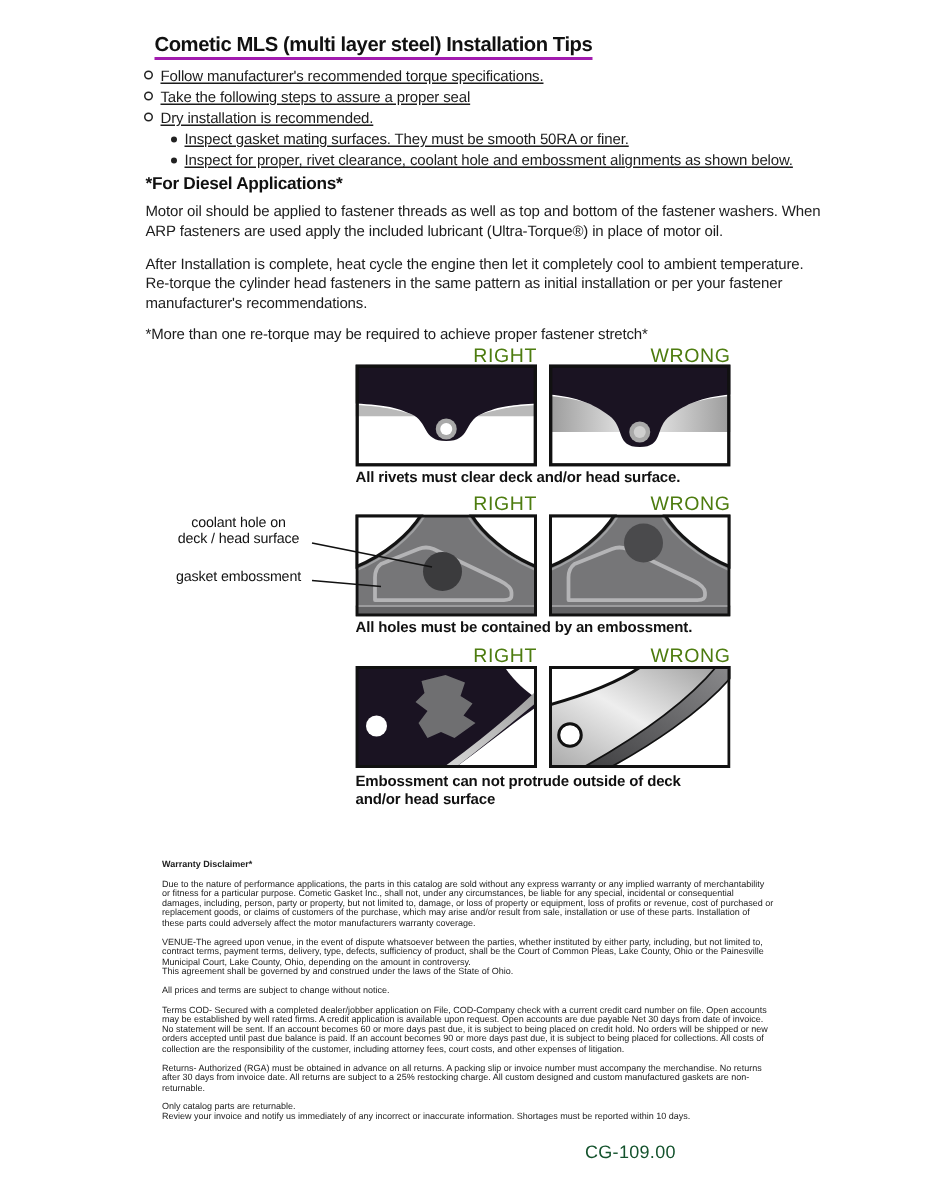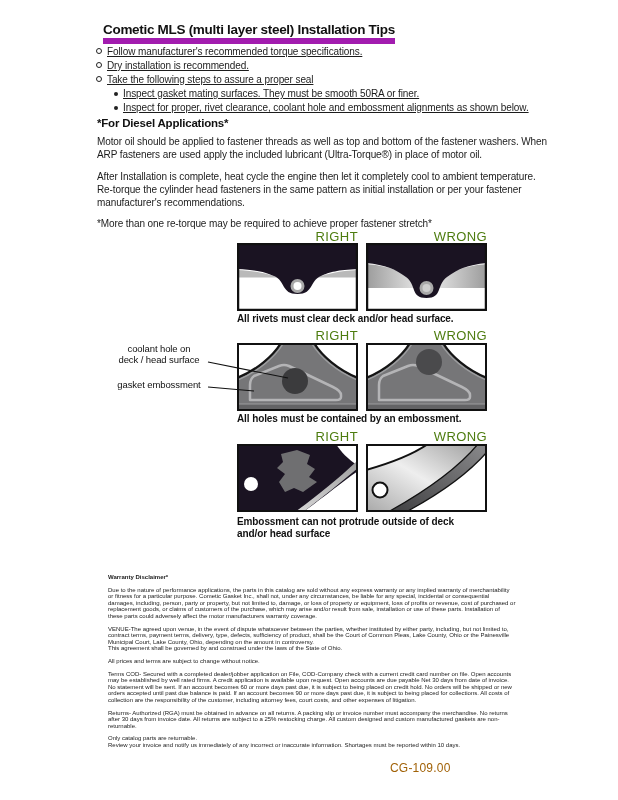--- a/index.html
+++ b/index.html
@@ -4,21 +4,21 @@
 <style>
   html,body { margin:0; padding:0; background:#ffffff; }
   .page {
     position:relative; width:618px; height:800px; background:#ffffff;
     font-family:"Liberation Sans","DejaVu Sans",sans-serif; color:#1c1c1c; overflow:hidden;
   }
   .abs { position:absolute; }
 
   #title {
     left:103px; top:22px; font-size:13.5px; font-weight:bold; letter-spacing:-0.3px;
-    border-bottom:6px solid #a21caf; padding-bottom:1px; color:#111;
+    border-bottom:2px solid #a21caf; padding-bottom:1px; color:#111;
   }
 
   .tips { left:96px; top:45px; font-size:10px; line-height:14px; letter-spacing:-0.1px; }
   .tip { white-space:nowrap;text-decoration:underline; }
   .tip-sub { margin-left:18px; }
   .ring { display:inline-block; width:4px; height:4px; border:1px solid #222; border-radius:50%; margin-right:5px; vertical-align:1px; }
   .dot  { display:inline-block; width:4px; height:4px; background:#222; border-radius:50%; margin-right:5px; vertical-align:1px; }
 
   #diesel-head { left:97px; top:117px; font-size:11.5px; font-weight:bold; letter-spacing:-0.2px; color:#111; }
   .para { left:97px; width:452px; font-size:10px; line-height:13px; letter-spacing:-0.1px; }
@@ -43,33 +43,33 @@
   .callout { font-size:9.5px; line-height:11px; text-align:center; letter-spacing:-0.1px; color:#111; }
   #callout-coolant { left:110px; top:343px; width:98px; }
   #callout-emboss  { left:110px; top:379px; width:98px; }
   #callout-lines { left:204px; top:350px; width:100px; height:45px; pointer-events:none; }
 
   #legal { left:108px; top:574px; width:408px; font-size:6px; line-height:6.6px; color:#222; }
   #legal .lh { font-weight:bold; margin:0 0 6px 0; }
   .lp { margin:0 0 6px 0; }
   .lp.tight { margin-bottom:0; }
 
-  #page-number { left:390px; top:761px; font-size:12px; letter-spacing:0.2px; color:#a16207; }
+  #page-number { left:390px; top:761px; font-size:12px; letter-spacing:0.2px; color:#14532d; }
 </style>
 </head>
 <body>
 
 <div class="page">
 
   <div class="abs" id="title">Cometic MLS (multi layer steel) Installation Tips</div>
 
   <div class="abs tips">
     <div class="tip"><span class="ring"></span><span>Follow manufacturer's recommended torque specifications.</span></div>
+    <div class="tip"><span class="ring"></span><span>Take the following steps to assure a proper seal</span></div>
     <div class="tip"><span class="ring"></span><span>Dry installation is recommended.</span></div>
-    <div class="tip"><span class="ring"></span><span>Take the following steps to assure a proper seal</span></div>
     <div class="tip tip-sub"><span class="dot"></span><span>Inspect gasket mating surfaces.  They must be smooth 50RA or finer.</span></div>
     <div class="tip tip-sub"><span class="dot"></span><span>Inspect for proper, rivet clearance, coolant hole and embossment alignments as shown below.</span></div>
   </div>
 
   <div class="abs" id="diesel-head">*For Diesel Applications*</div>
   <div class="abs para" id="para1">Motor oil should be applied to fastener threads as well as top and bottom of the fastener washers. When ARP fasteners are used apply the included lubricant (Ultra-Torque®) in place of motor oil.</div>
   <div class="abs para" id="para2">After Installation is complete, heat cycle the engine then let it completely cool to ambient temperature. Re-torque the cylinder head fasteners in the same pattern as initial installation or per your fastener manufacturer's recommendations.</div>
   <div class="abs para" id="note">*More than one re-torque may be required to achieve proper fastener stretch*</div>
 
   <div class="abs fig-label col-left row1-label">RIGHT</div>

